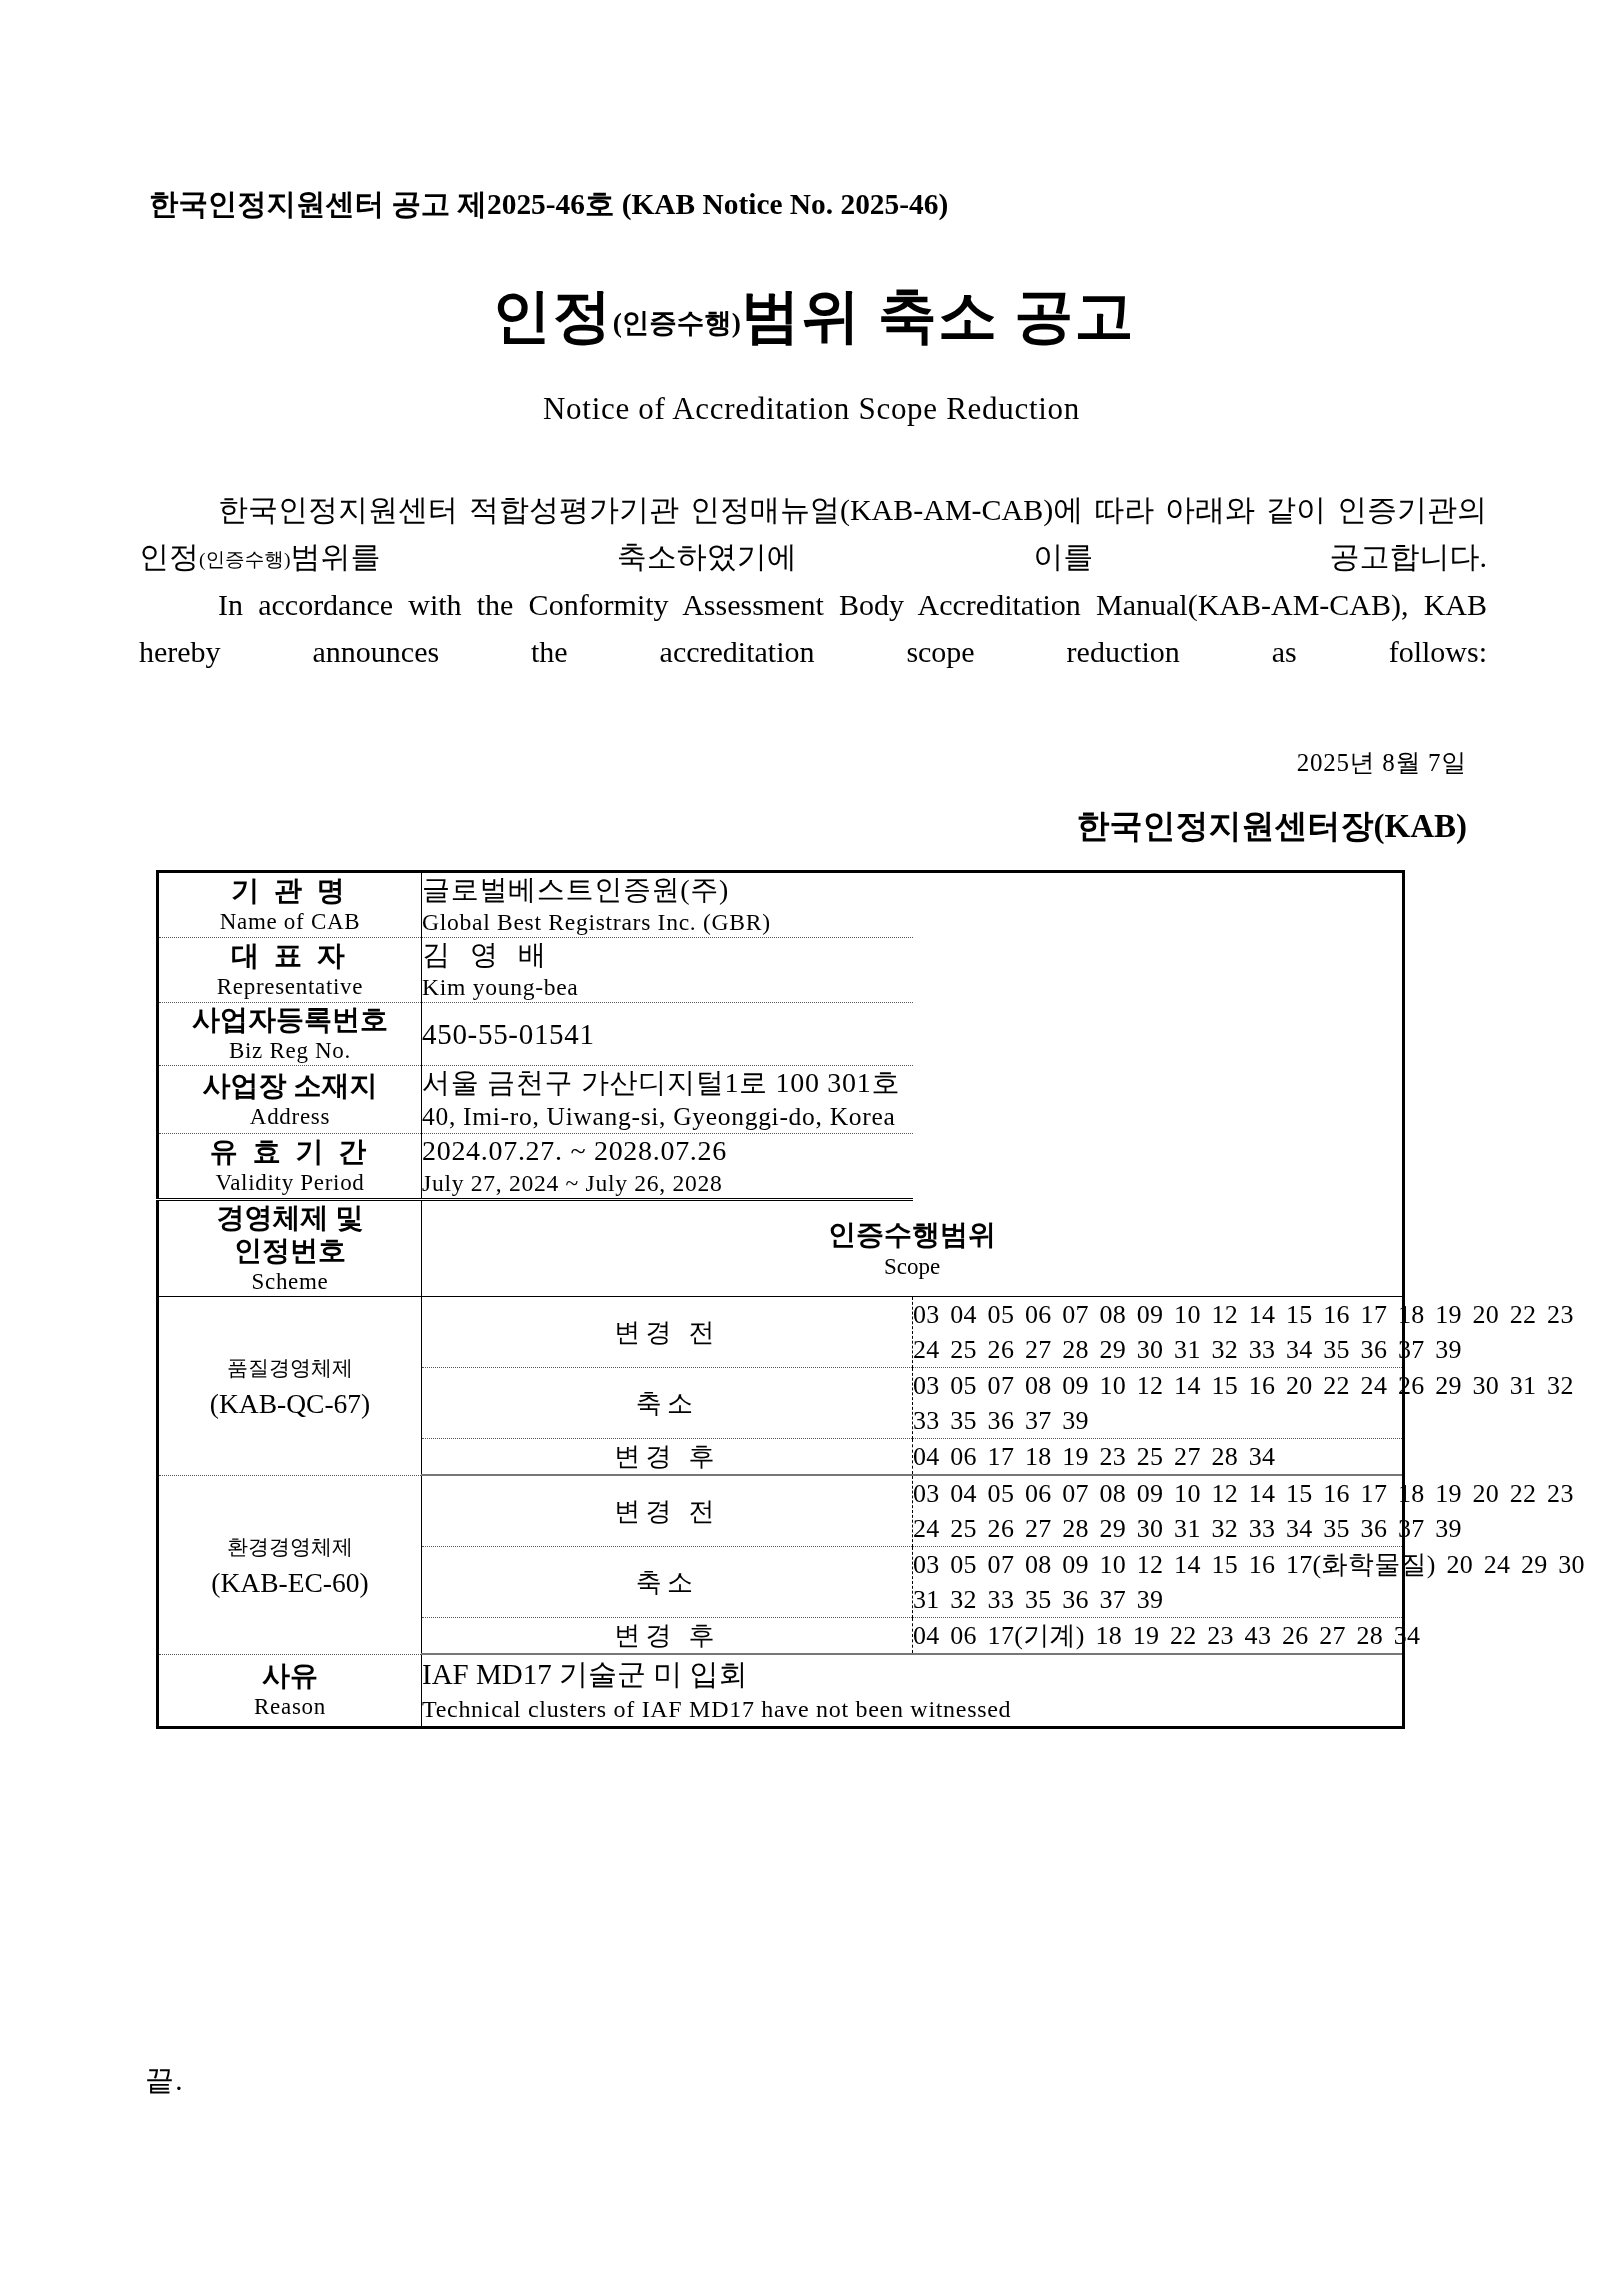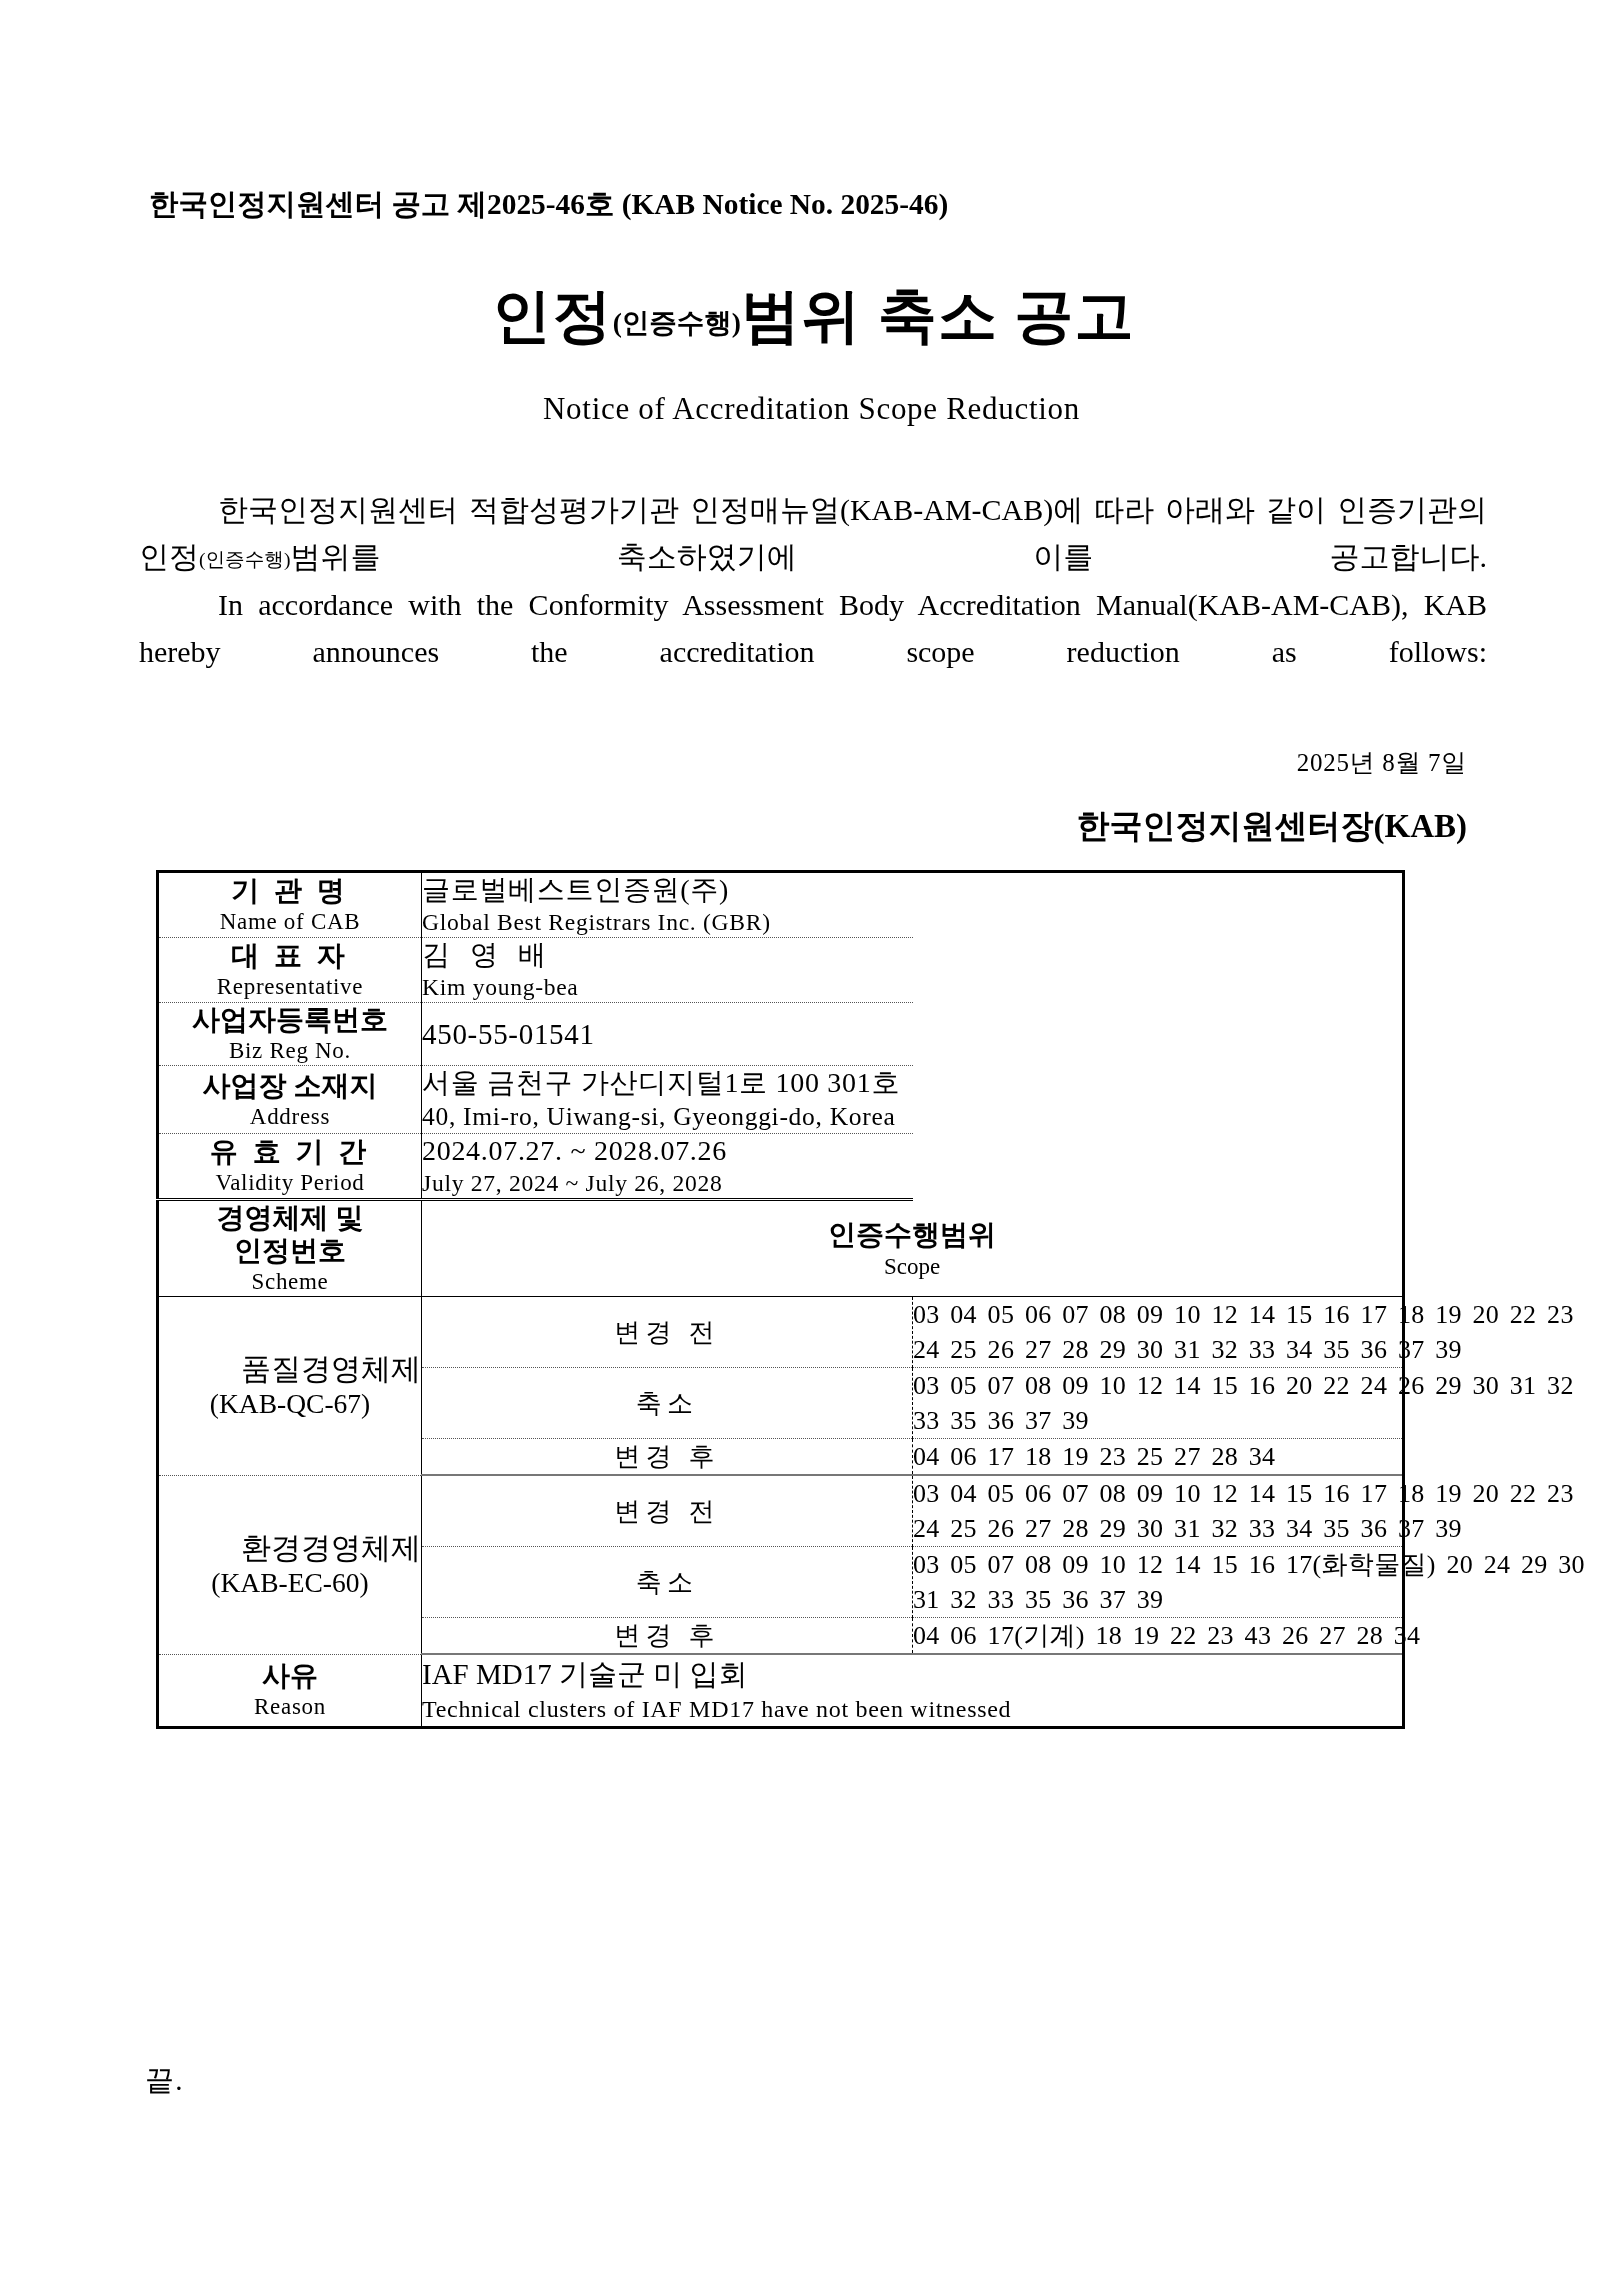--- a/index.html
+++ b/index.html
@@ -199,24 +199,23 @@
     line-height: 29px;
   }
   .scheme-lbl {
     width: 262px;
     text-align: center;
     border-right: 1.3px solid #000;
     vertical-align: middle;
   }
   .scheme-lbl .l1 {
     display: block;
-    font-size: 30px;
+    font-size: 21px;
     line-height: 35px;
     letter-spacing: 0px;
-    text-align: right;
   }
   .scheme-lbl .l2 {
     display: block;
     font-size: 27.5px;
     line-height: 35px;
   }
   .chg {
     width: 151px;
     text-align: center;
     border-right: 1.3px dashed #000;

